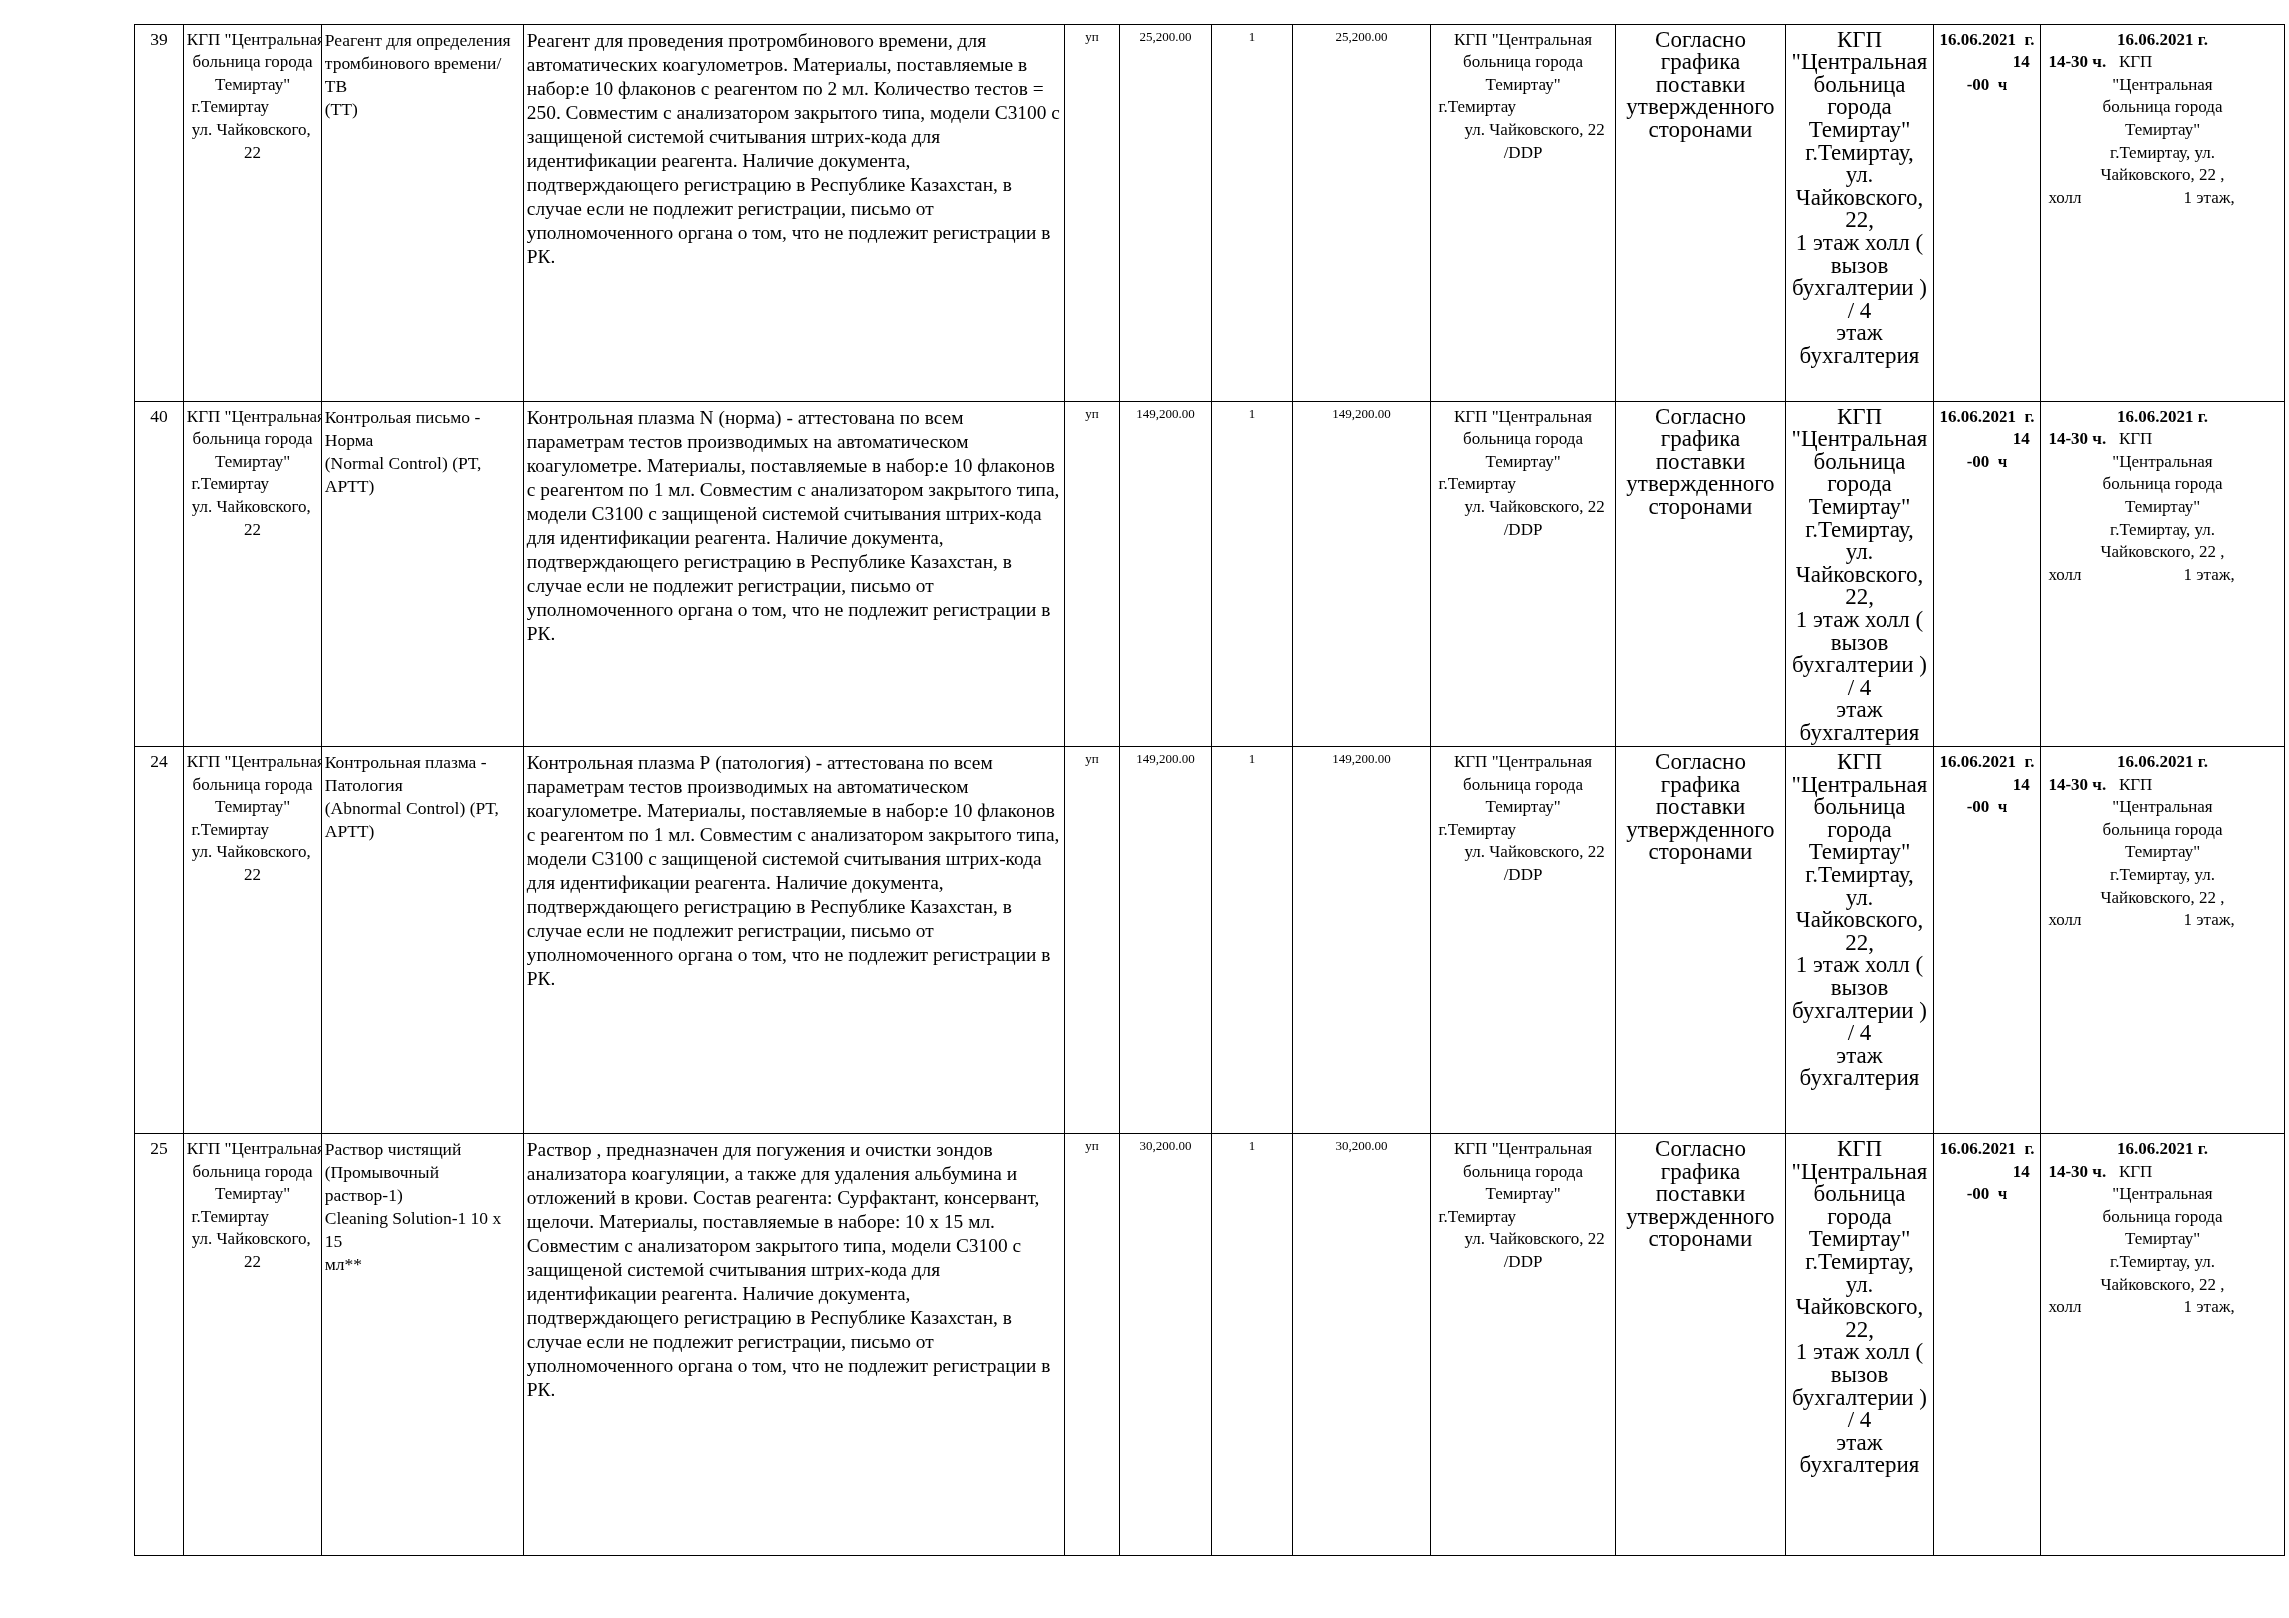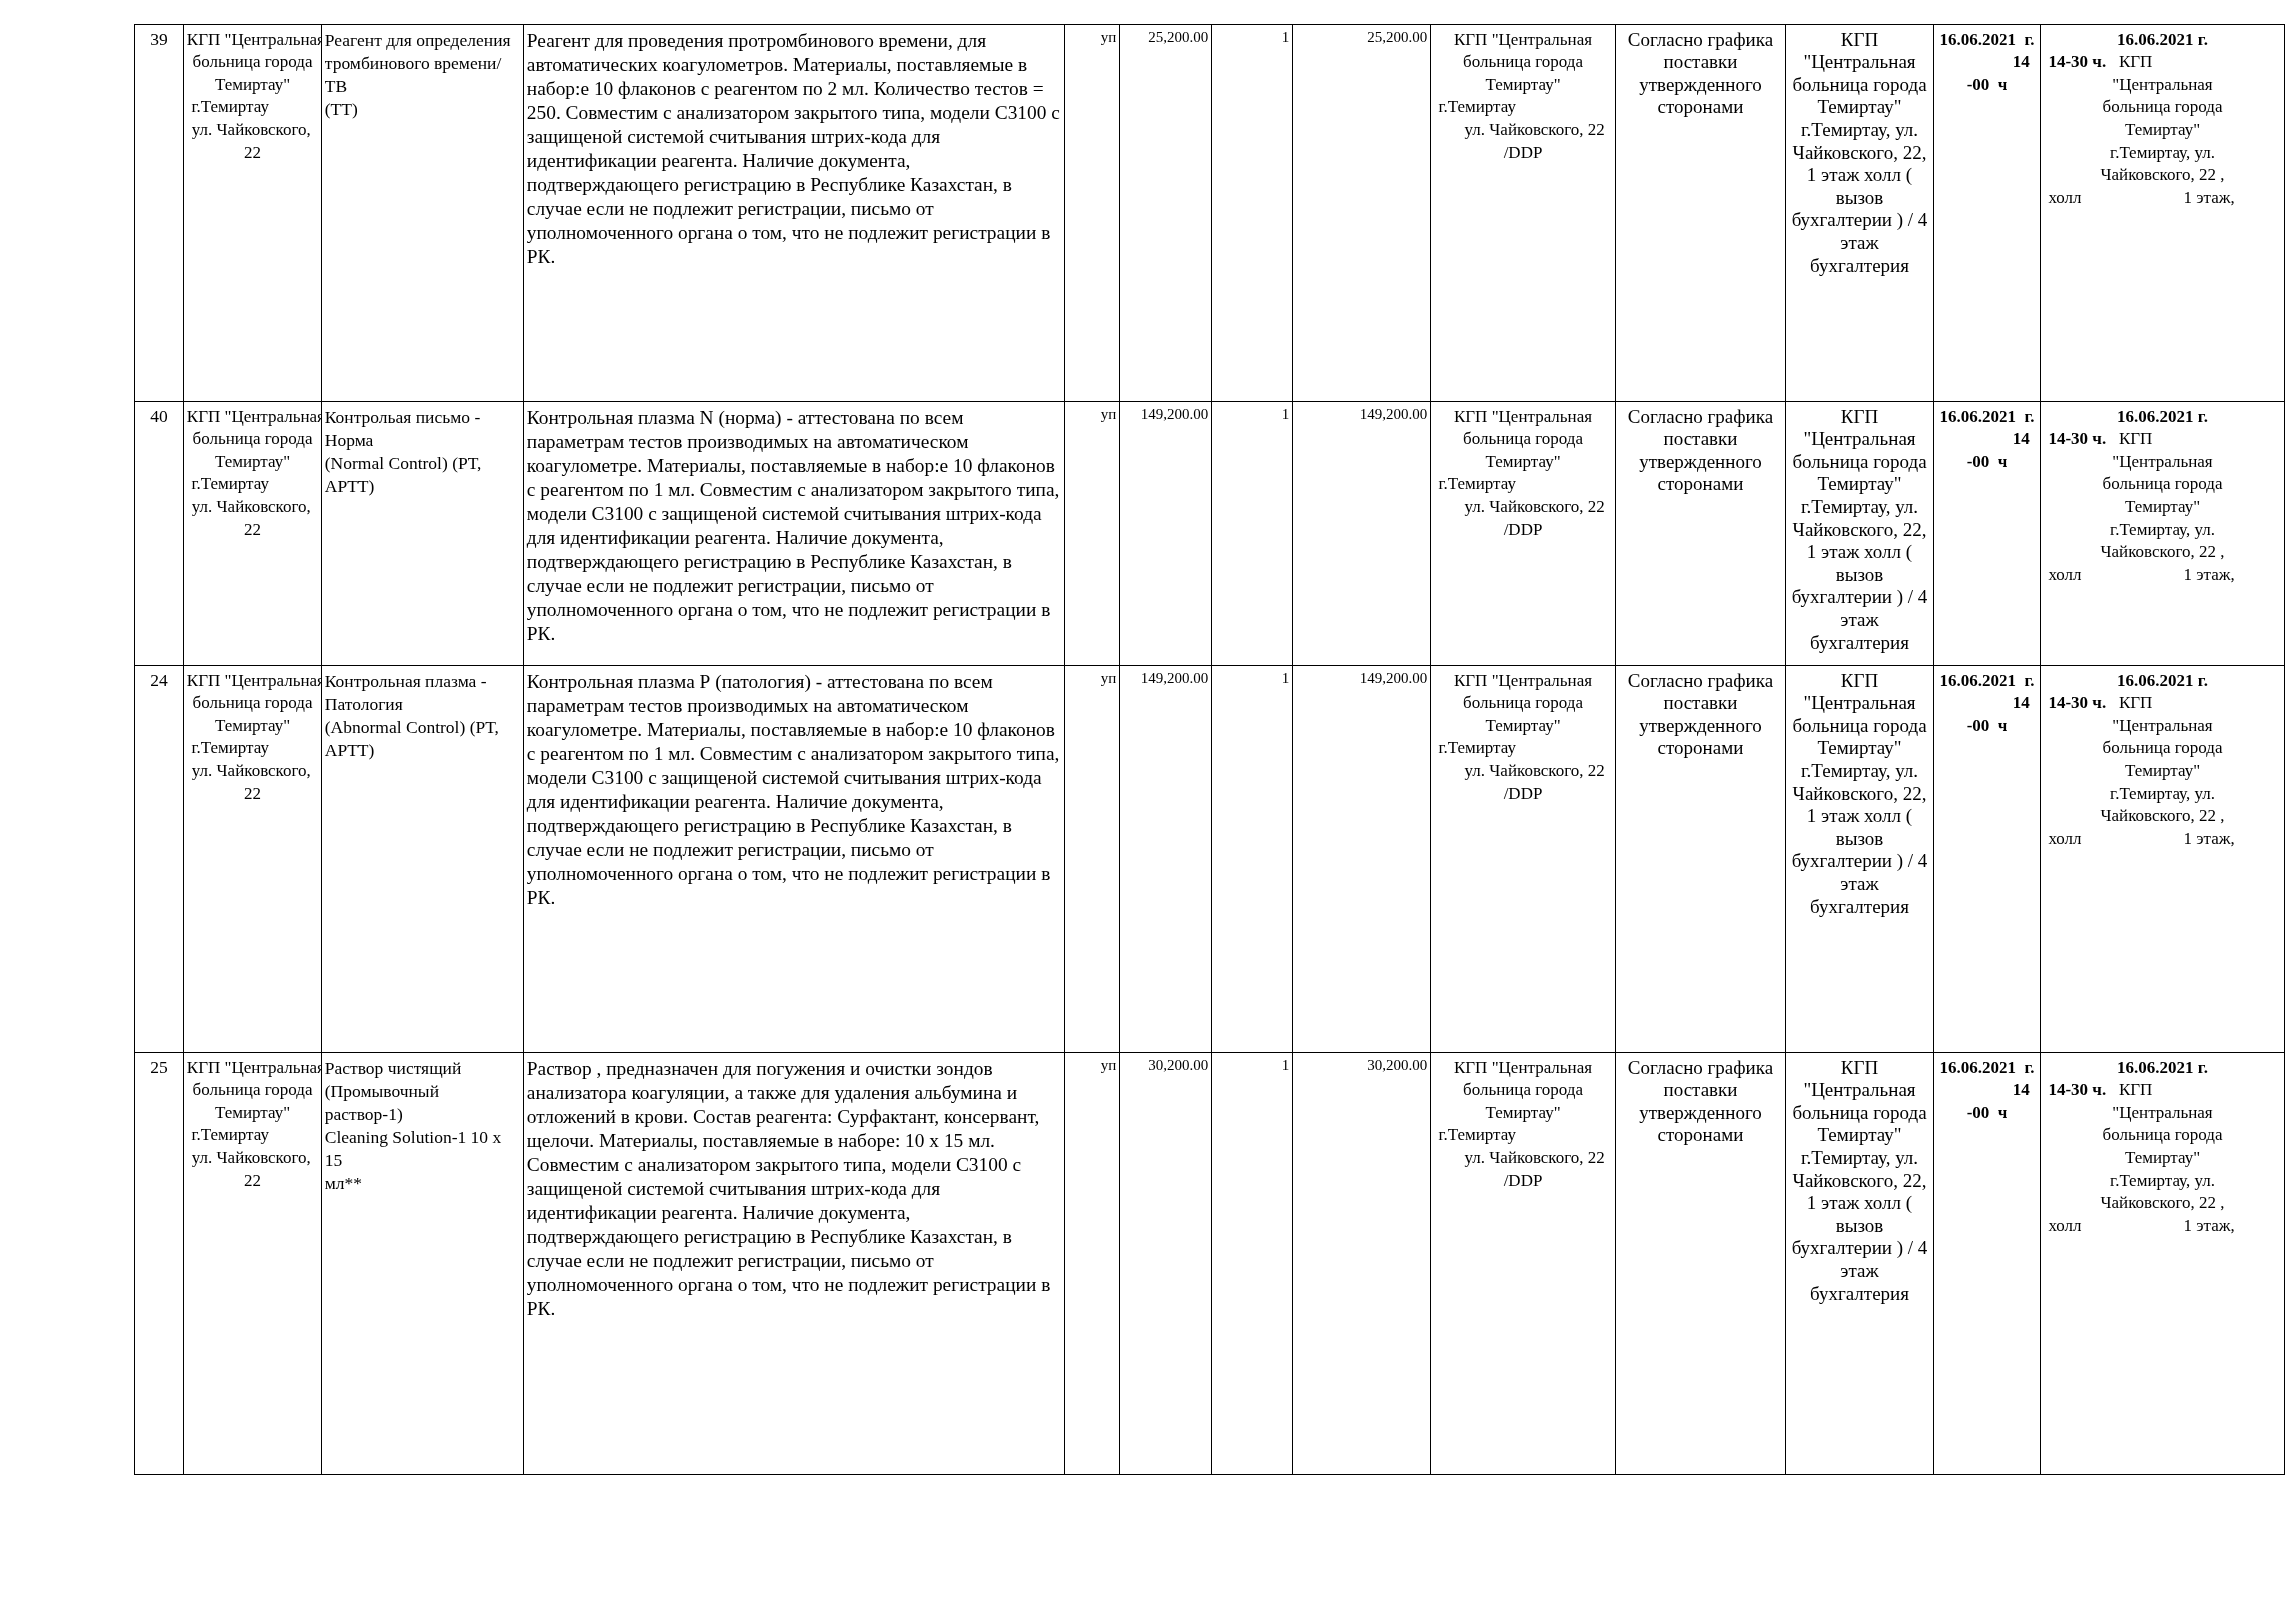--- a/index.html
+++ b/index.html
@@ -4,22 +4,22 @@
 <style>
   html,body{margin:0;padding:0;background:#ffffff;}
   body{width:2290px;height:1619px;font-family:"Liberation Serif",serif;color:#000;}
   .sheet{position:relative;width:2290px;height:1619px;background:#fff;overflow:hidden;text-decoration:underline;}
   table.doc{position:absolute;left:134px;top:24px;width:2150px;border-collapse:collapse;table-layout:fixed;border:1.8px solid #000;}
   table.doc td{border:0.9px solid #000;vertical-align:top;padding:3.7px 2.8px 1.8px 2.8px;overflow:hidden;}
   tr.r0{height:377px;} tr.r1{height:264px;} tr.r2{height:387px;} tr.r3{height:422px;}
   .num{text-align:center;font-size:17.5px;}
   .itm{font-size:17.5px;line-height:23px;white-space:pre-line;padding-left:4.6px;text-align:left;}
   .dsc{font-size:19.4px;line-height:24px;text-align:left;padding:2.8px 5.5px 1.8px 5.5px;margin-left:19px;}
-  .ctr{text-align:right;font-size:15px;}
-  .pre{white-space:pre-line;text-align:center;font-size:19px;line-height:22.6px;}
+  .ctr{text-align:center;font-size:13px;}
+  .pre{white-space:pre-line;text-align:center;font-size:23px;line-height:22.6px;}
   .lines{font-size:17px;line-height:22.6px;}
   .ln{white-space:pre;}
   .a-c{text-align:center;}
   .a-l{text-align:left;padding-left:4.6px;}
   .a-r{text-align:right;padding-right:7.4px;}
   .b{font-weight:bold;text-align:right;}
 </style>
 </head>
 <body>
 

